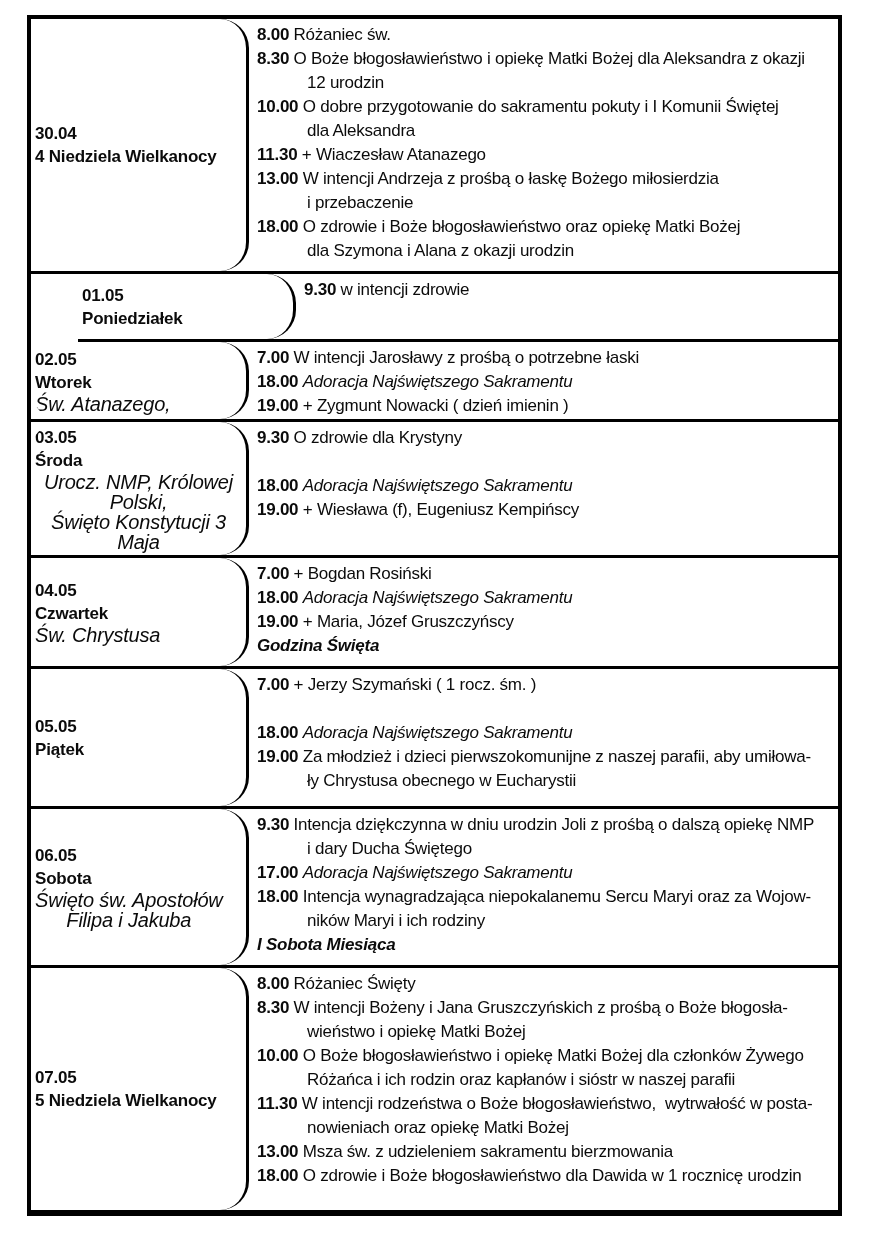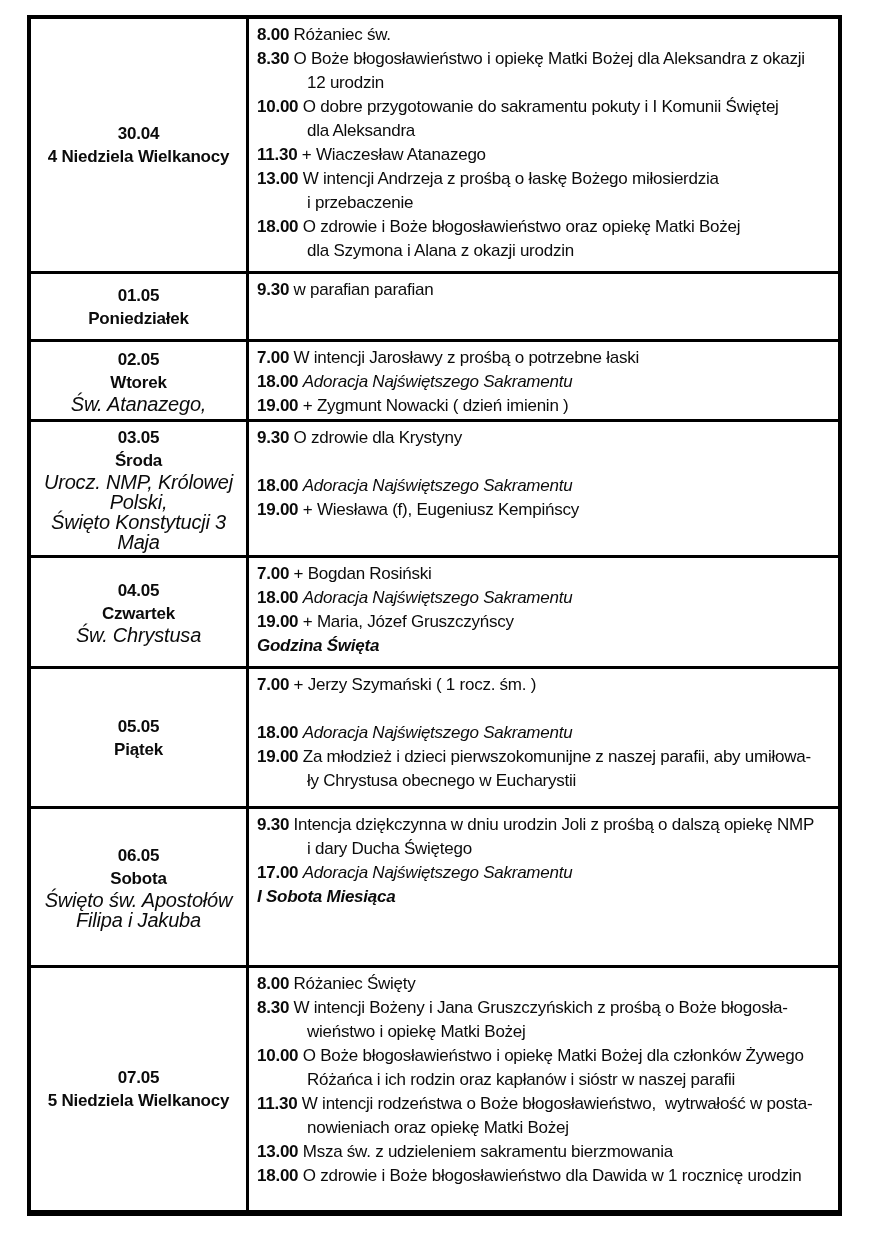--- a/index.html
+++ b/index.html
@@ -28,24 +28,25 @@
   }
   .row:last-child{border-bottom:none;}
   .date-cell{
     width:218px;
     flex:0 0 218px;
     box-sizing:border-box;
     border-right:3px solid #000;
     display:flex;
     flex-direction:column;
     justify-content:center;
-    align-items:center;
+    align-items:flex-start;
     text-align:center;
     padding:0 4px;
     overflow:hidden;
+    border-radius:29px;
   }
   .date-label,.day-label{
     font-weight:bold;
     font-size:17px;
     line-height:23px;
     letter-spacing:-0.2px;
     white-space:pre-line;
   }
   .feast-label{
     font-style:italic;
@@ -96,27 +97,27 @@
 12 urodzin</span></div>
           <div class="mass"><span class="mass-time">10.00</span> <span class="mass-text">O dobre przygotowanie do sakramentu pokuty i I Komunii Świętej
 dla Aleksandra</span></div>
           <div class="mass"><span class="mass-time">11.30</span> <span class="mass-text">+ Wiaczesław Atanazego</span></div>
           <div class="mass"><span class="mass-time">13.00</span> <span class="mass-text">W intencji Andrzeja z prośbą o łaskę Bożego miłosierdzia
 i przebaczenie</span></div>
           <div class="mass"><span class="mass-time">18.00</span> <span class="mass-text">O zdrowie i Boże błogosławieństwo oraz opiekę Matki Bożej
 dla Szymona i Alana z okazji urodzin</span></div>
         </div>
       </div>
-      <div class="row" style="height: 68px;">
+      <div class="row" style="height: 68px; margin-left: 47px;">
         <div class="date-cell">
           <div class="date-label">01.05</div>
           <div class="day-label">Poniedziałek</div>
         </div>
         <div class="mass-cell">
-          <div class="mass"><span class="mass-time">9.30</span> <span class="mass-text">w parafian parafian</span></div>
+          <div class="mass"><span class="mass-time">9.30</span> <span class="mass-text">w intencji zdrowie</span></div>
         </div>
       </div>
       <div class="row" style="height: 80px;">
         <div class="date-cell">
           <div class="date-label">02.05</div>
           <div class="day-label">Wtorek</div>
           <div class="feast-label">Św. Atanazego,</div>
         </div>
         <div class="mass-cell">
           <div class="mass"><span class="mass-time">7.00</span> <span class="mass-text">W intencji Jarosławy z prośbą o potrzebne łaski</span></div>
@@ -168,20 +169,22 @@
         <div class="date-cell">
           <div class="date-label">06.05</div>
           <div class="day-label">Sobota</div>
           <div class="feast-label">Święto św. Apostołów
 Filipa i Jakuba</div>
         </div>
         <div class="mass-cell">
           <div class="mass"><span class="mass-time">9.30</span> <span class="mass-text">Intencja dziękczynna w dniu urodzin Joli z prośbą o dalszą opiekę NMP
 i dary Ducha Świętego</span></div>
           <div class="mass italic"><span class="mass-time">17.00</span> <span class="mass-text">Adoracja Najświętszego Sakramentu</span></div>
+          <div class="mass"><span class="mass-time">18.00</span> <span class="mass-text">Intencja wynagradzająca niepokalanemu Sercu Maryi oraz za Wojow-
+ników Maryi i ich rodziny</span></div>
           <div class="special-note">I Sobota Miesiąca</div>
         </div>
       </div>
       <div class="row" style="height: 242px;">
         <div class="date-cell">
           <div class="date-label">07.05</div>
           <div class="day-label">5 Niedziela Wielkanocy</div>
         </div>
         <div class="mass-cell">
           <div class="mass"><span class="mass-time">8.00</span> <span class="mass-text">Różaniec Święty</span></div>

